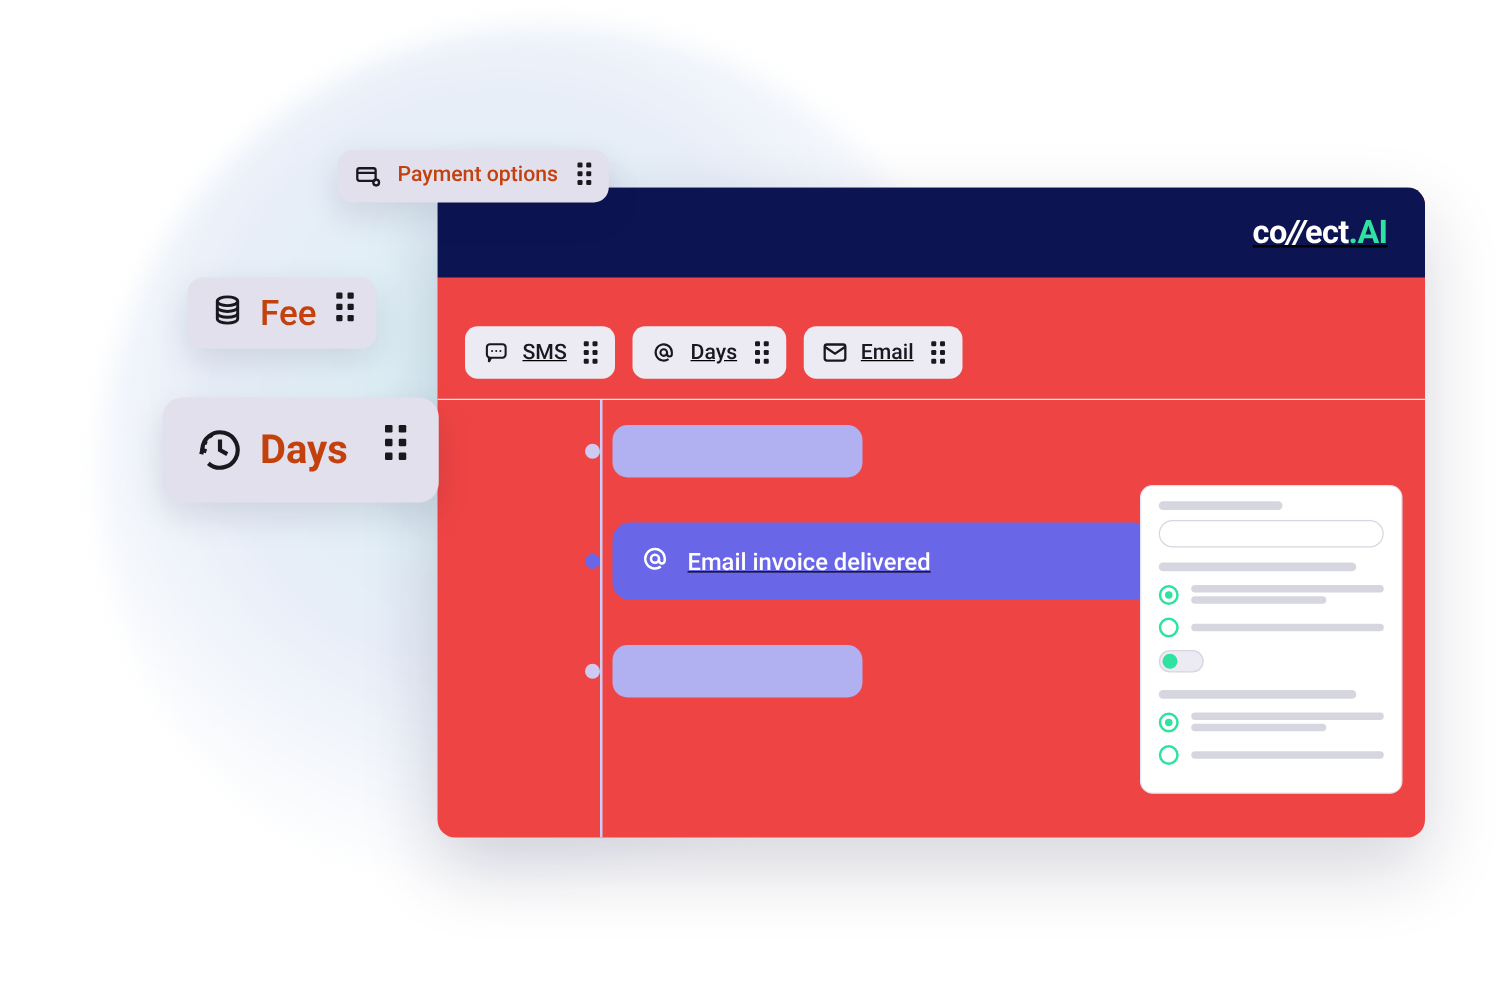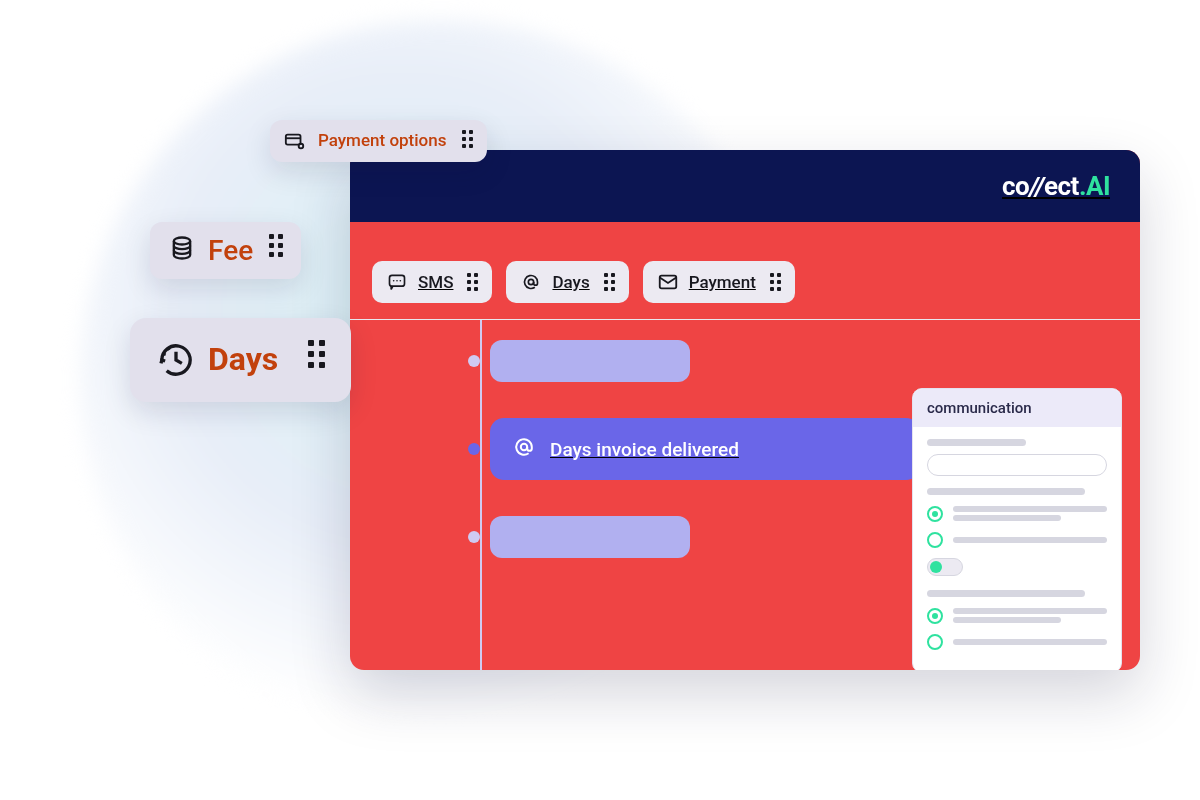--- a/index.html
+++ b/index.html
@@ -233,21 +233,21 @@
           <span></span>
         </span>
     </div>
     <div class="chip">
       <span class="ico">
         <svg width="22" height="22" viewBox="0 0 24 24" fill="none" stroke="#18181f" stroke-width="2">
             <rect x="3" y="5" width="18" height="14" rx="2"></rect>
             <path d="M3 7l9 6 9-6"></path>
           </svg>
       </span>
-      <span>Payment</span>
+      <span>Email</span>
       <span class="grip">
           <span></span>
           <span></span>
           <span></span>
           <span></span>
           <span></span>
           <span></span>
         </span>
     </div>
   </div>
@@ -262,32 +262,31 @@
 
     <div class="timeline-item">
       <div class="node-dot" style="background:#6a66e8"></div>
       <div class="block-lg">
         <span class="ico">
           <svg width="24" height="24" viewBox="0 0 24 24" fill="none" stroke="#fff" stroke-width="2">
               <circle cx="12" cy="12" r="3.2"></circle>
               <path d="M15.2 12v1.4c0 1.3 1 2.4 2.3 2.4s2.3-1.1 2.3-2.4V12a7.8 7.8 0 1 0-3.2 6.3"></path>
             </svg>
         </span>
-        <span>Days invoice delivered</span>
+        <span>Email invoice delivered</span>
       </div>
     </div>
 
     <div class="timeline-item">
       <div class="node-dot"></div>
       <div class="block-sm"></div>
     </div>
   </div>
 
   <div class="side-panel">
-    <div class="panel-head">communication</div>
     <div class="panel-body">
       <div class="ph-line" style="width:55%"></div>
       <div class="ph-input"></div>
       <div class="ph-line" style="width:88%"></div>
       <div class="ph-row">
         <div class="radio on"></div>
         <div class="ph-stack">
             <div></div>
             <div></div>
           </div>

